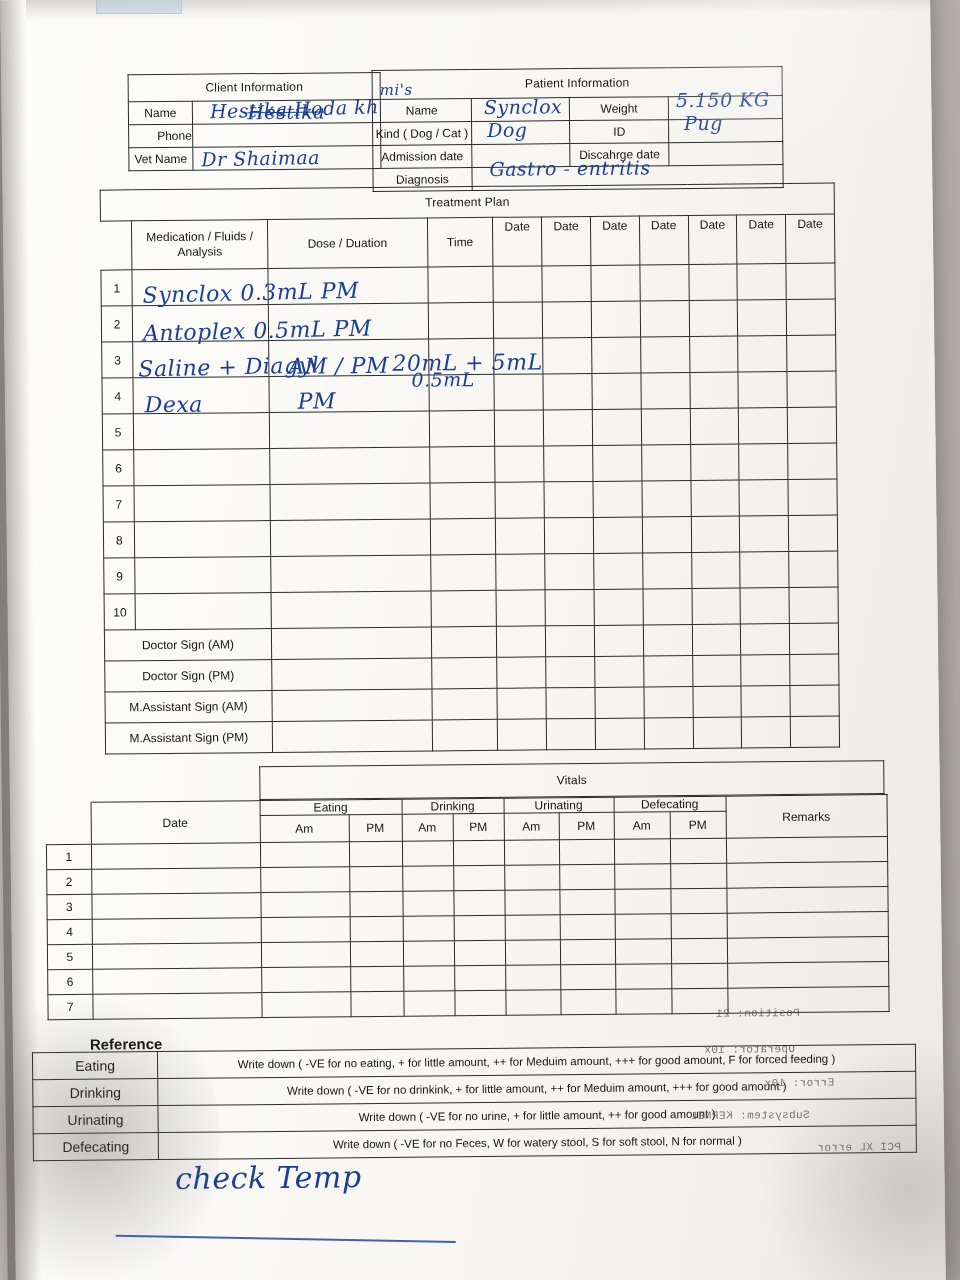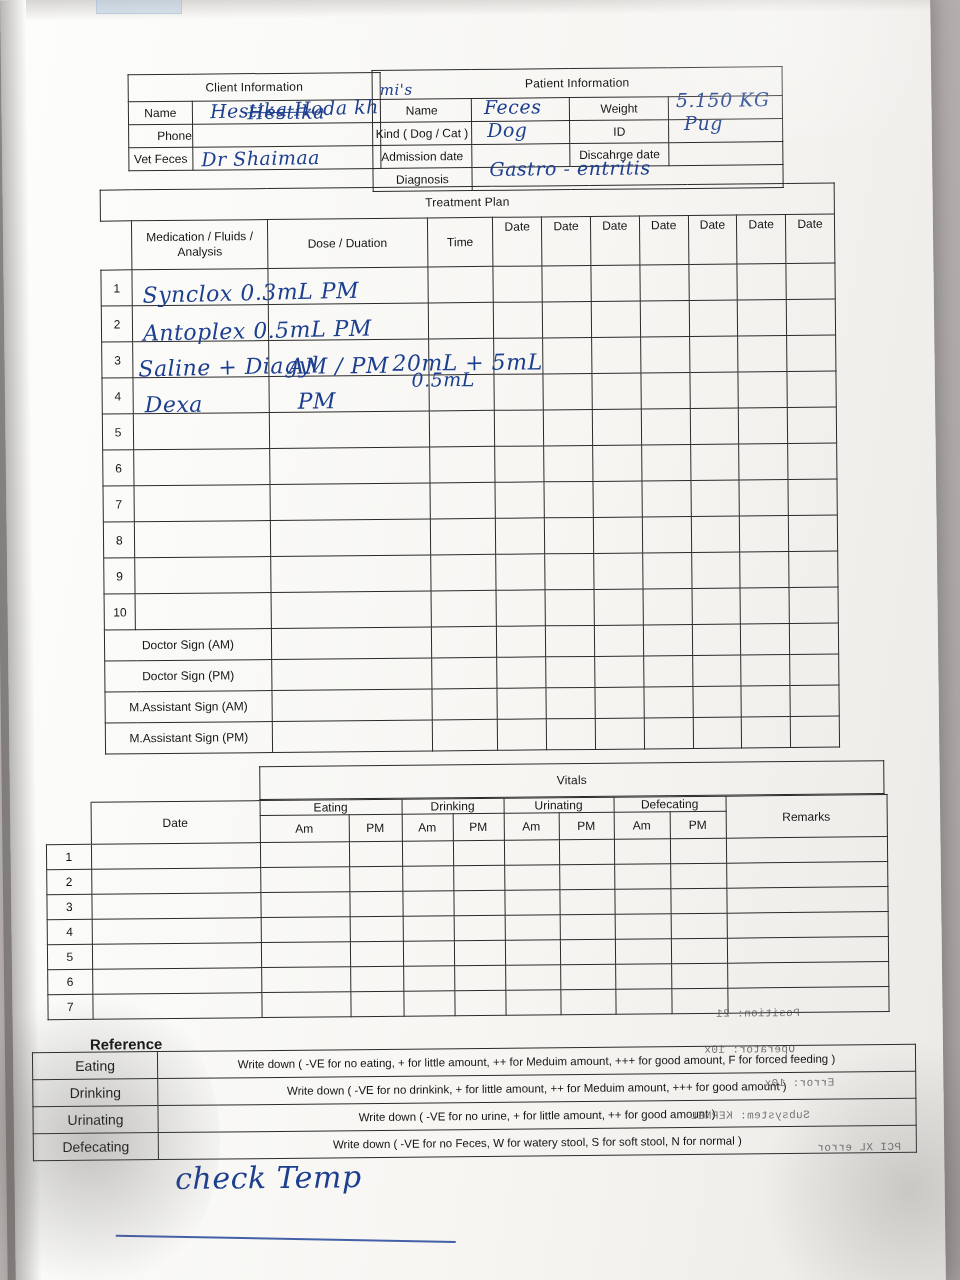--- a/index.html
+++ b/index.html
@@ -119,21 +119,21 @@
       <td class="lbl left" style="width:62px;height:22px;">Name</td>
       <td style="width:189px;">
         <span class="hw hw-strike">Hestika</span>
       </td>
     </tr>
     <tr>
       <td class="lbl left" style="height:22px;padding-left:28px;">Phone</td>
       <td></td>
     </tr>
     <tr>
-      <td class="lbl left" style="height:22px;">Vet Feces</td>
+      <td class="lbl left" style="height:22px;">Vet Name</td>
       <td></td>
     </tr>
   </tbody>
     </table>
 
   <div class="hw" style="position:absolute;left:215px;top:96px;transform:rotate(-1.2deg);">Hestika Hoda kh</div>
   <div class="hw" style="position:absolute;left:206px;top:145px;transform:rotate(-0.6deg);">Dr Shaimaa</div>
   <div class="hw" style="position:absolute;left:385px;top:80px;font-size:15px;">mi's</div>
 
   <table class="tbl" id="patient-info">
@@ -159,21 +159,21 @@
       <td class="small left">Discahrge date</td>
       <td></td>
     </tr>
     <tr>
       <td class="small left" style="height:22px;border-radius:11px;">Diagnosis</td>
       <td colspan="3"></td>
     </tr>
   </tbody>
     </table>
 
-  <div class="hw" style="position:absolute;left:489px;top:96px;">Feces</div>
+  <div class="hw" style="position:absolute;left:489px;top:96px;">Synclox</div>
   <div class="hw" style="position:absolute;left:681px;top:91px;">5.150 KG</div>
   <div class="hw" style="position:absolute;left:492px;top:119px;">Dog</div>
   <div class="hw" style="position:absolute;left:689px;top:114px;">Pug</div>
   <div class="hw" style="position:absolute;left:494px;top:158px;">Gastro - entritis</div>
 
   <table class="tbl" id="treatment-head">
     <tbody>
         <tr>
       <td colspan="11" class="title" style="height:30px;">Treatment Plan</td>
     </tr>

